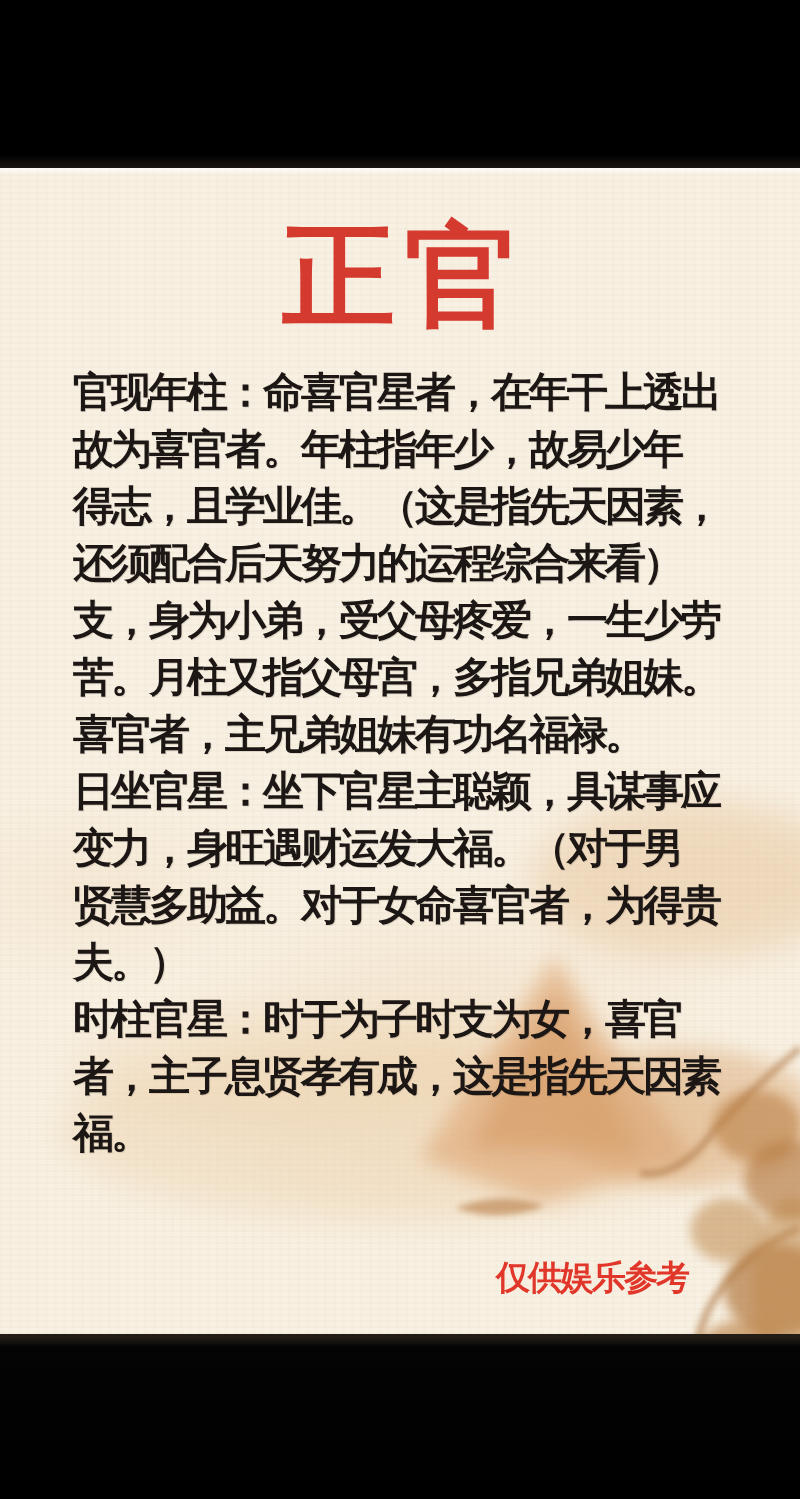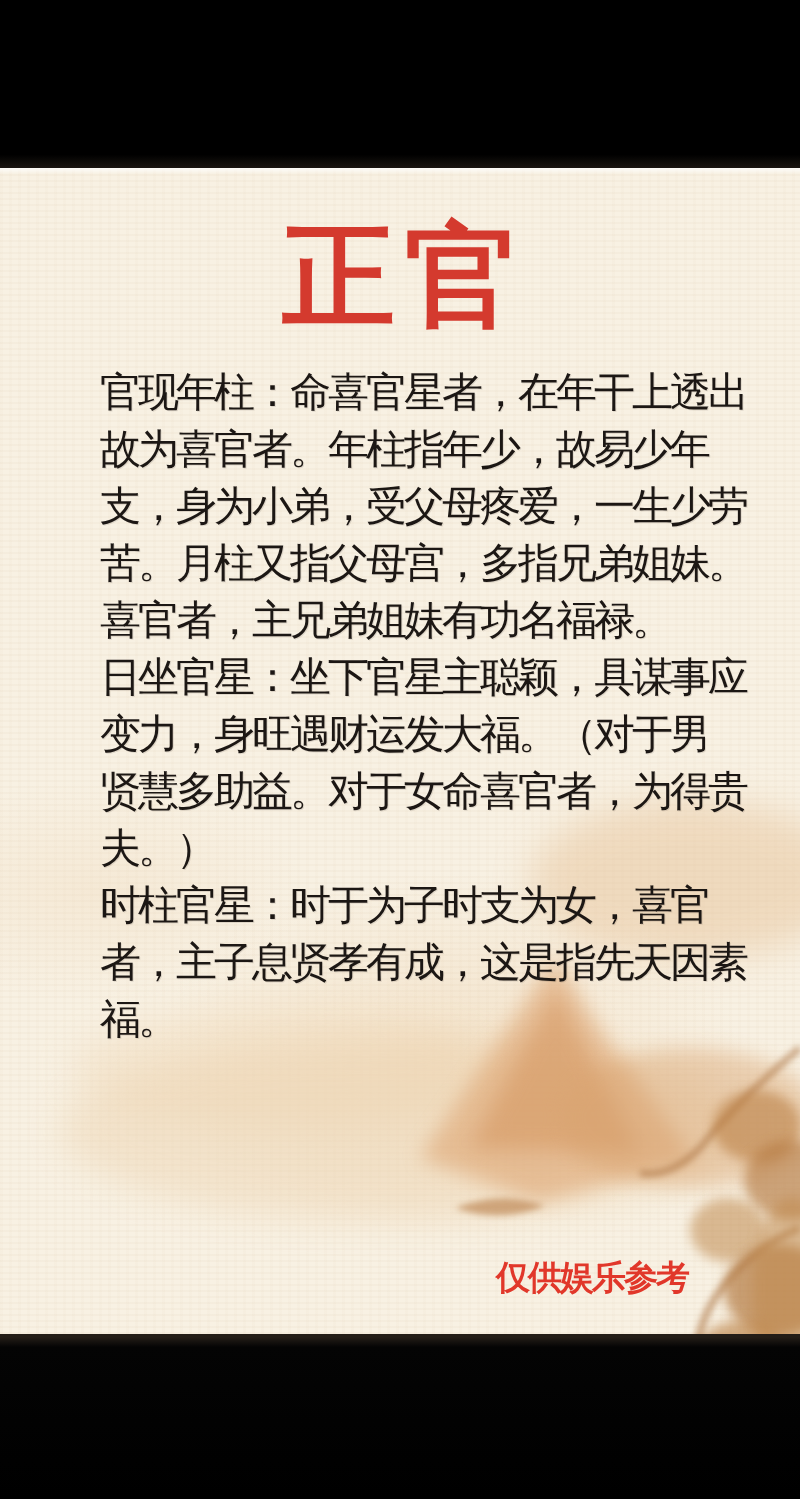--- a/index.html
+++ b/index.html
@@ -35,24 +35,23 @@
     font-size:113px;line-height:120px;font-weight:900;
     letter-spacing:10px;text-indent:10px;
     color:#d43a2e;
   }
   .body-text{
     position:absolute;left:73px;top:196px;width:670px;
     color:#1c1714;
   }
   .body-text .line{
     height:57px;line-height:57px;
-    font-size:41px;font-weight:400;letter-spacing:-3px;
+    font-size:41px;font-weight:700;letter-spacing:-3px;
     white-space:nowrap;
     text-shadow:1px 1px 0 rgba(60,45,30,0.12);
-    margin-left:27px;
   }
   .disclaimer{
     position:absolute;right:112px;top:1088px;
     font-size:34px;line-height:42px;font-weight:900;letter-spacing:-2px;
     color:#e1372a;
   }
 </style>
 </head>
 <body>
 
@@ -99,20 +98,22 @@
       <ellipse cx="742" cy="1192" rx="48" ry="40" fill="#bd854c" opacity="0.65" filter="url(#b6)"></ellipse>
       <ellipse cx="792" cy="1120" rx="40" ry="90" fill="#c08a50" opacity="0.55" filter="url(#b6)"></ellipse>
     </svg>
 
     <div class="title">正官</div>
 
     <div class="body-text">
       <div>
         <div class="line">官现年柱：命喜官星者，在年干上透出</div>
         <div class="line">故为喜官者。年柱指年少，故易少年</div>
+        <div class="line">得志，且学业佳。（这是指先天因素，</div>
+        <div class="line">还须配合后天努力的运程综合来看）</div>
       </div>
       <div>
         <div class="line">支，身为小弟，受父母疼爱，一生少劳</div>
         <div class="line">苦。月柱又指父母宫，多指兄弟姐妹。</div>
         <div class="line">喜官者，主兄弟姐妹有功名福禄。</div>
       </div>
       <div>
         <div class="line">日坐官星：坐下官星主聪颖，具谋事应</div>
         <div class="line">变力，身旺遇财运发大福。（对于男</div>
         <div class="line">贤慧多助益。对于女命喜官者，为得贵</div>

